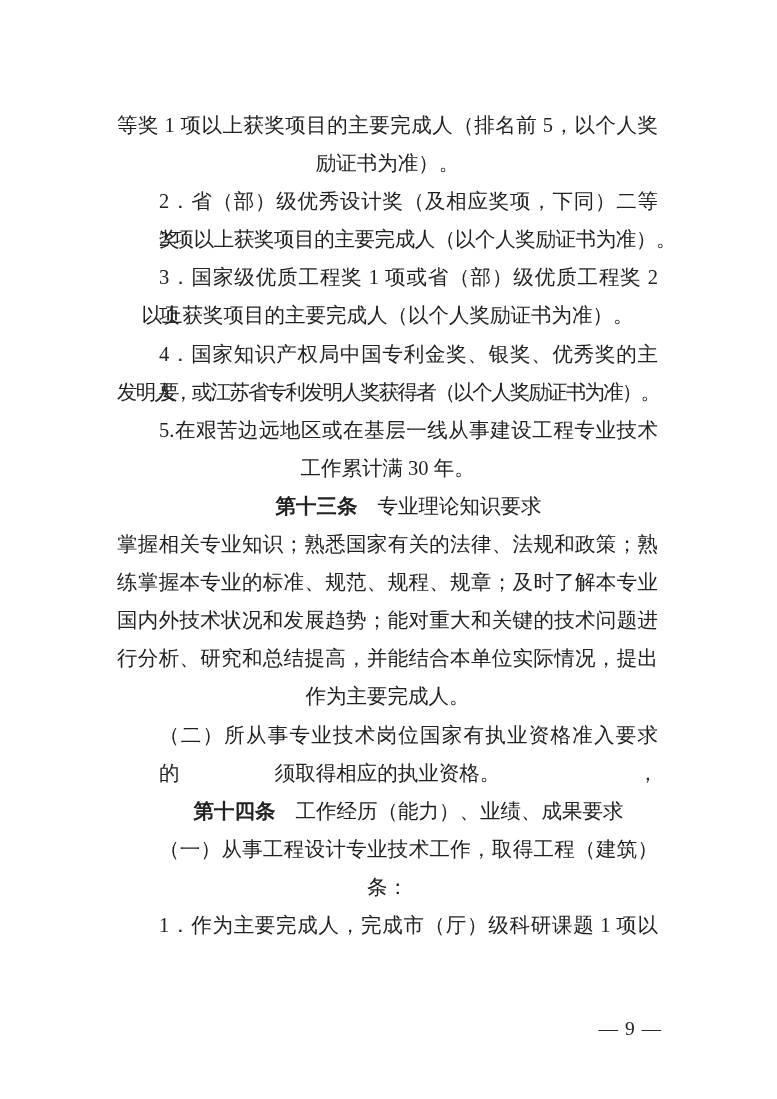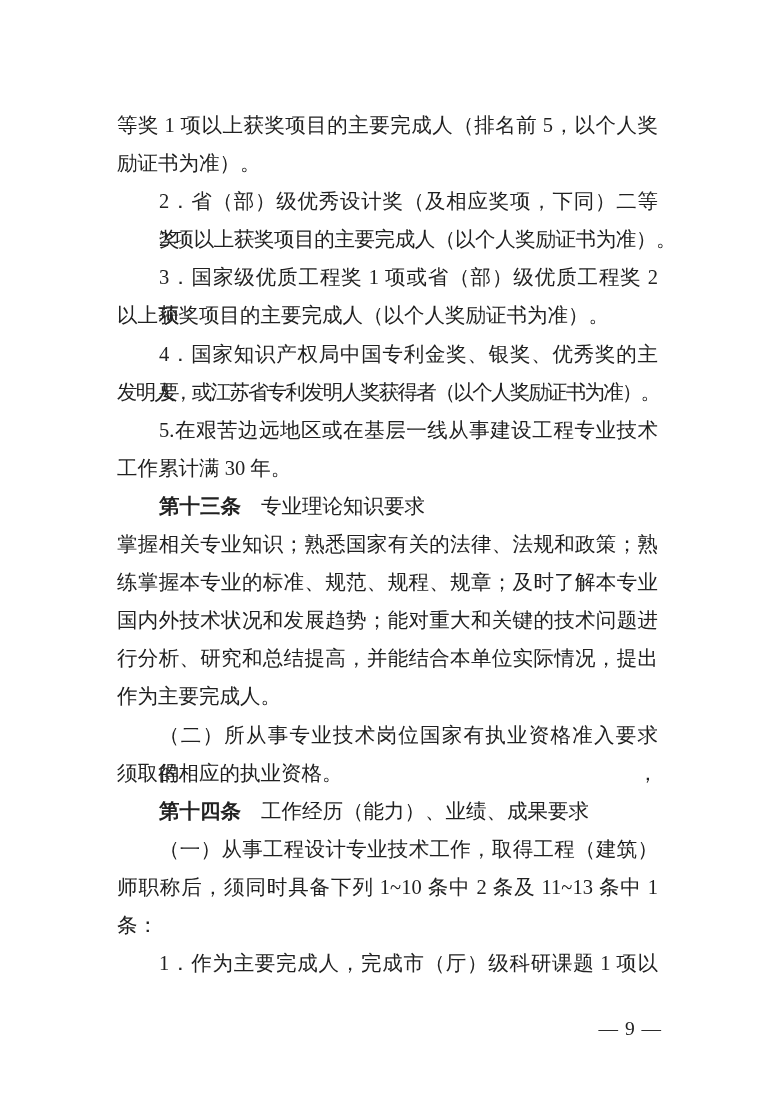--- a/index.html
+++ b/index.html
@@ -19,20 +19,21 @@
     position: absolute;
     left: 117px;
     top: 106px;
     width: 541px;
   }
   .line {
     height: 38.1px;
     line-height: 38.1px;
     font-size: 20.5px;
     color: #212121;
+    text-align: center;
   }
   
   .fill {
     text-align: justify;
     text-align-last: justify;
     text-justify: inter-character;
   }
   
   .indent {
     padding-left: 42px;
@@ -91,19 +92,18 @@
   <div class="line fill">行分析、研究和总结提高，并能结合本单位实际情况，提出</div>
   <div class="line plain">作为主要完成人。</div>
   <div class="line fill indent">（二）所从事专业技术岗位国家有执业资格准入要求的，</div>
   <div class="line plain">须取得相应的执业资格。</div>
 
   <div class="line heading indent">
     <span class="art-num">第十四条</span><span>工作经历（能力）、业绩、成果要求</span>
   </div>
 
   <div class="line fill indent">（一）从事工程设计专业技术工作，取得工程（建筑）</div>
-  <div class="line fill">师职称后，须同时具备下列 1~10 条中 2 条及 11~13 条中 1</div>
   <div class="line plain">条：</div>
   <div class="line fill indent">1．作为主要完成人，完成市（厅）级科研课题 1 项以</div>
 
 </div>
 
 <div class="page-number">— 9 —</div>
 
 </body></html>

